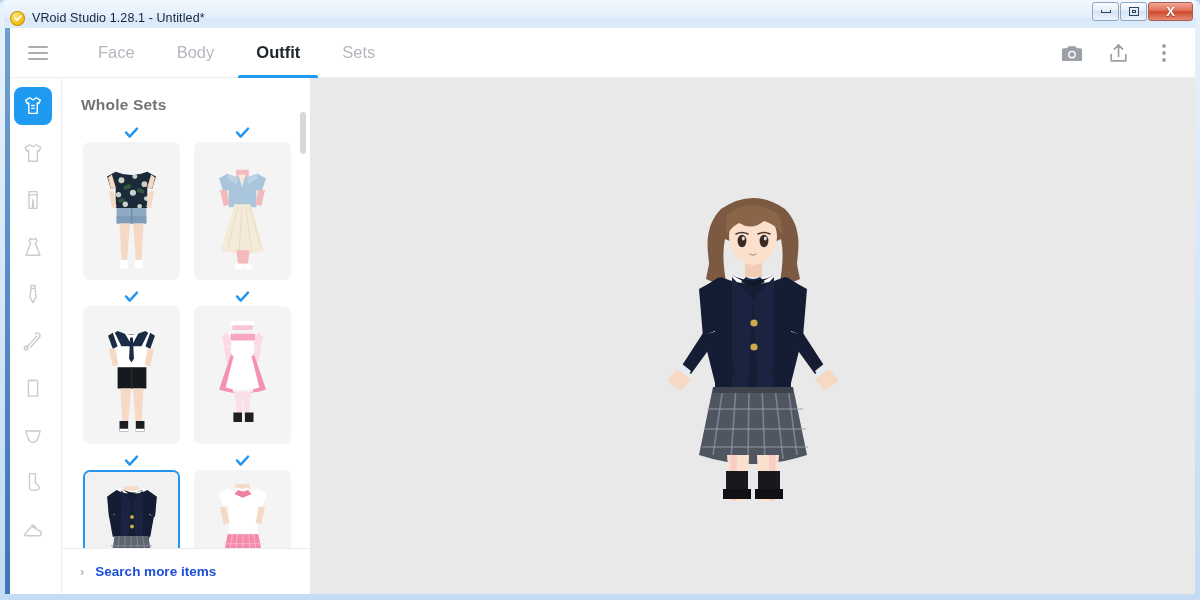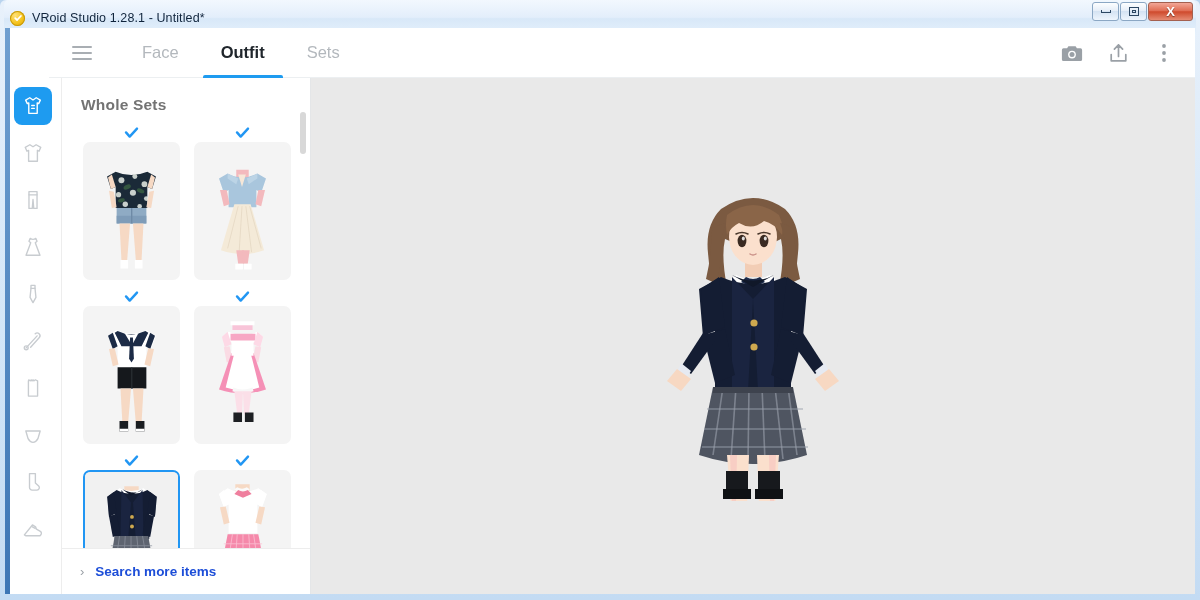--- a/index.html
+++ b/index.html
@@ -67,21 +67,20 @@
     background:linear-gradient(180deg,#6f9fd0,#3d76b5);
     z-index:5;
   }
 
   
   #topnav{
     height:50px; flex:0 0 50px; position:relative;
     display:flex; align-items:center;
     background:#fff; border-bottom:1px solid #eceff1;
     padding-left:12px;
-    margin-left:44px;
   }
   #hamburger{
     width:42px; height:50px;
     display:flex; flex-direction:column; align-items:center; justify-content:center;
     gap:4px; cursor:pointer;
   }
   #hamburger i{ display:block; width:20px; height:2px; background:#a9aeb3; border-radius:1px; }
 
   #tabs{ display:flex; align-items:stretch; height:50px; margin-left:18px; }
   .tab{
@@ -206,20 +205,21 @@
     <div id="topnav">
 
       <div id="hamburger">
         <i></i>
           <i></i>
           <i></i>
       </div>
 
       <div id="tabs">
         <div class="tab">Face</div>
+        <div class="tab">Body</div>
         <div class="tab active">Outfit</div>
         <div class="tab">Sets</div>
       </div>
 
       <div id="topnav-actions">
         <div class="navicon">
           <svg width="22" height="19" viewBox="0 0 22 19">
             <path d="M7.4 2.2h7.2l1.3 2.1h3.6a1.6 1.6 0 0 1 1.6 1.6v9.5a1.6 1.6 0 0 1-1.6 1.6H2.5A1.6 1.6 0 0 1 .9 15.4V5.9a1.6 1.6 0 0 1 1.6-1.6h3.6z"></path>
             <circle cx="11" cy="10.6" r="3.9" fill="#fff"></circle>
             <circle cx="11" cy="10.6" r="2.5"></circle>

